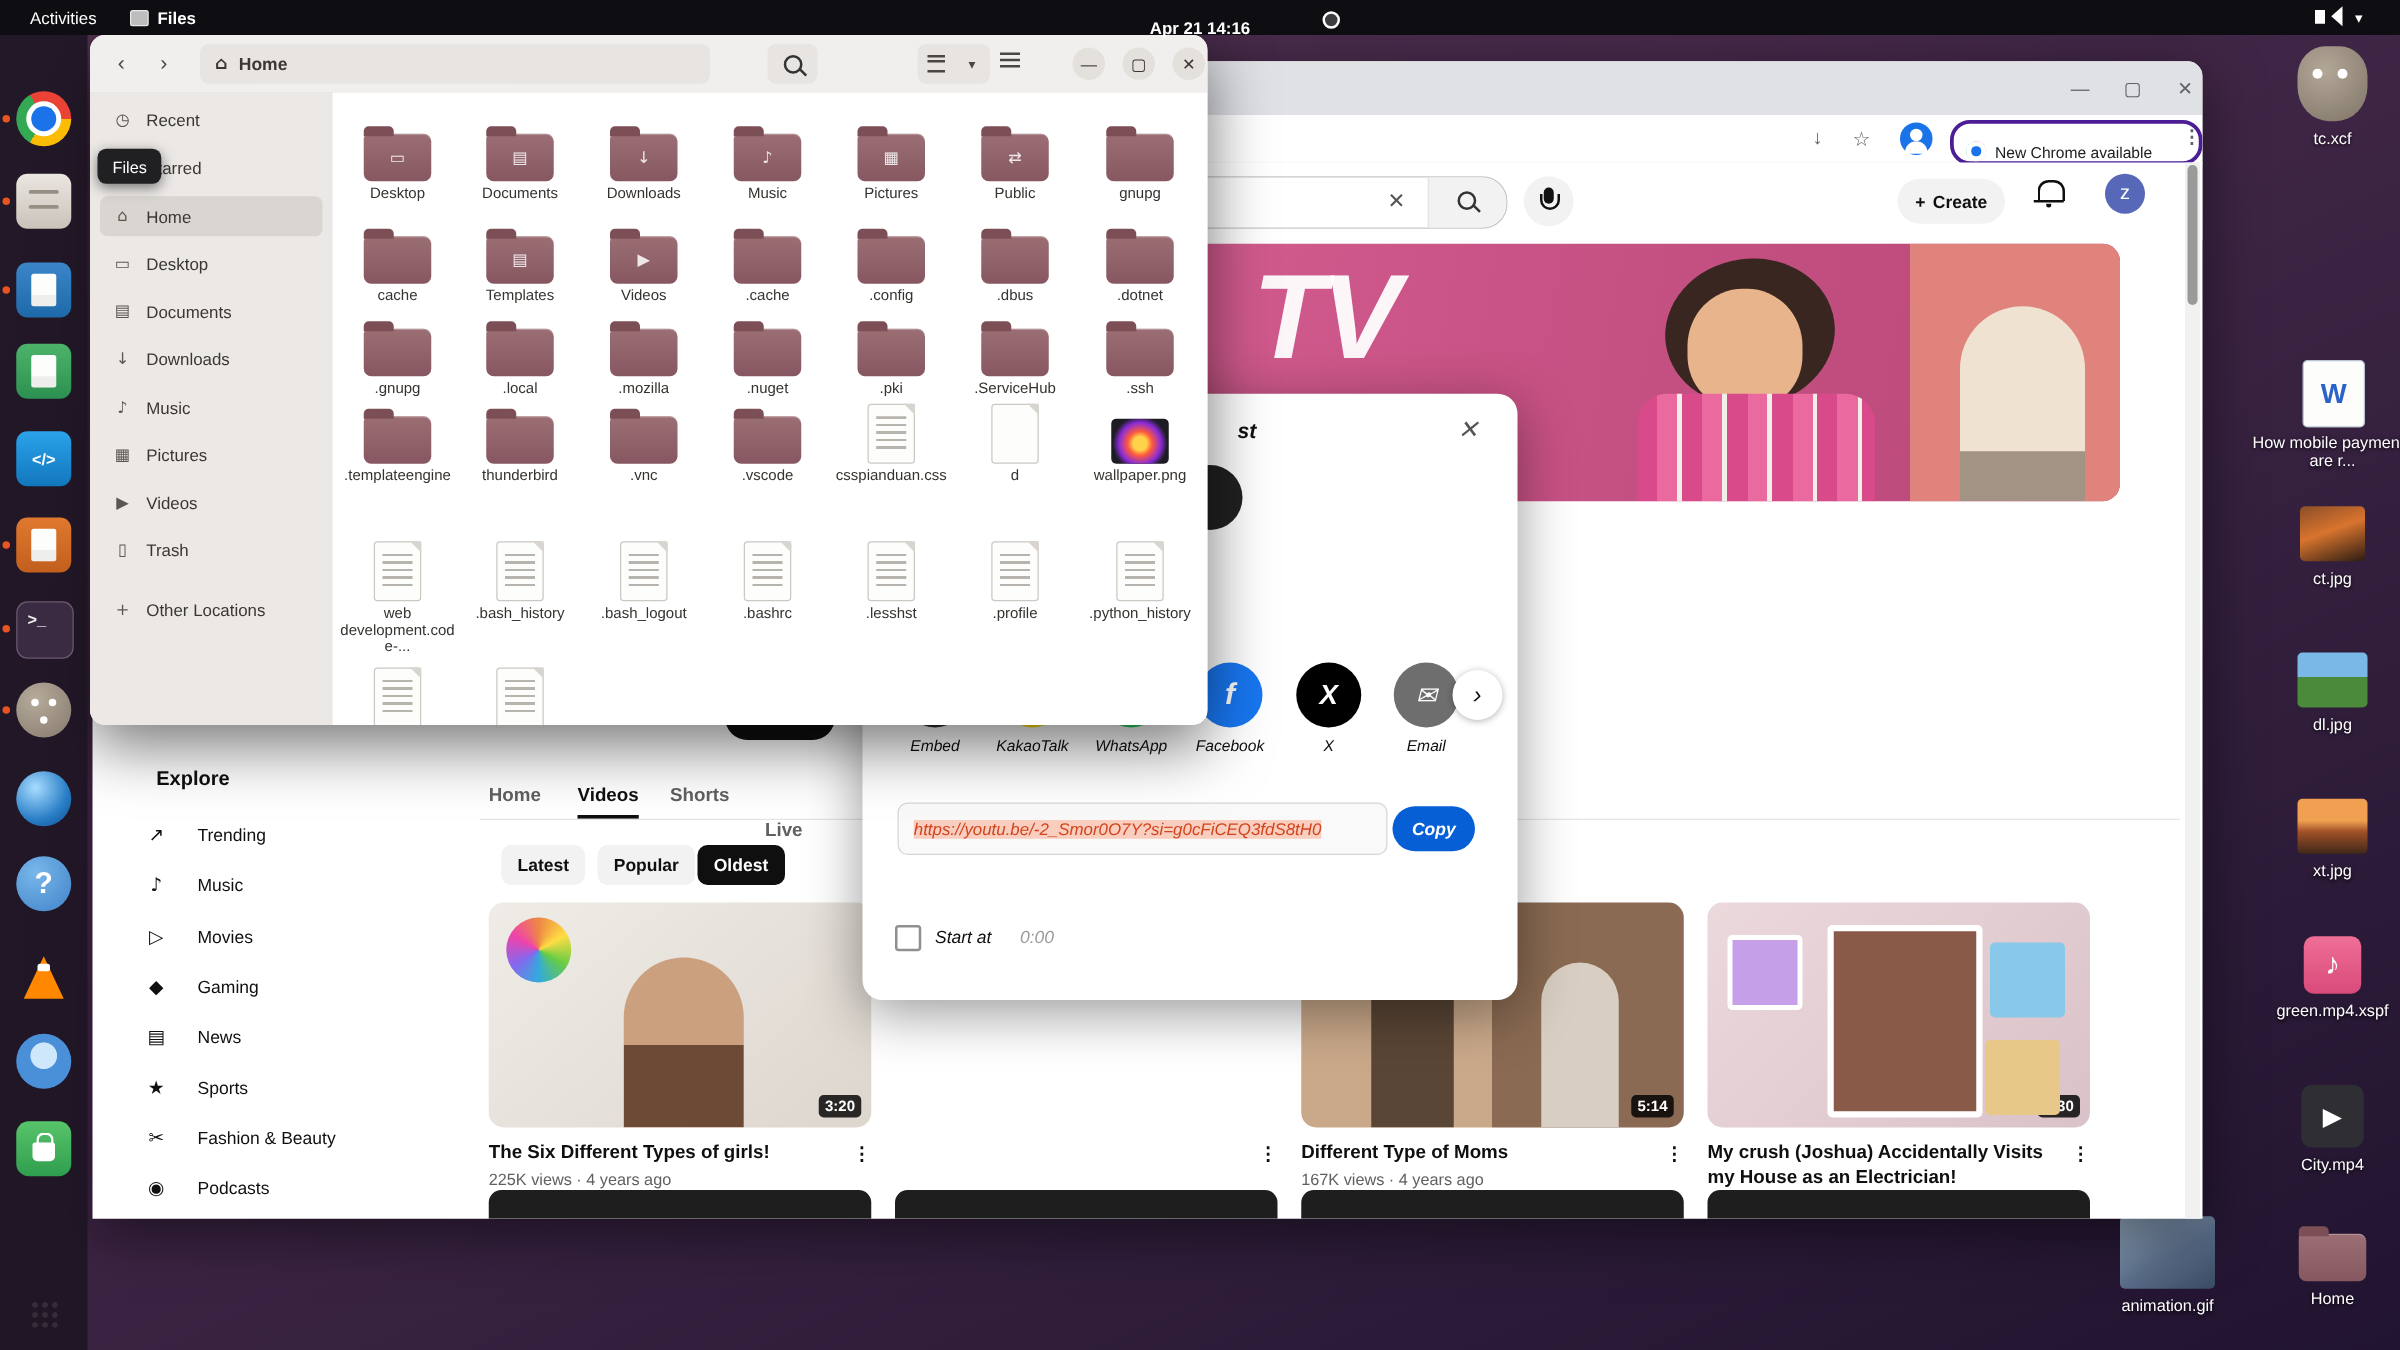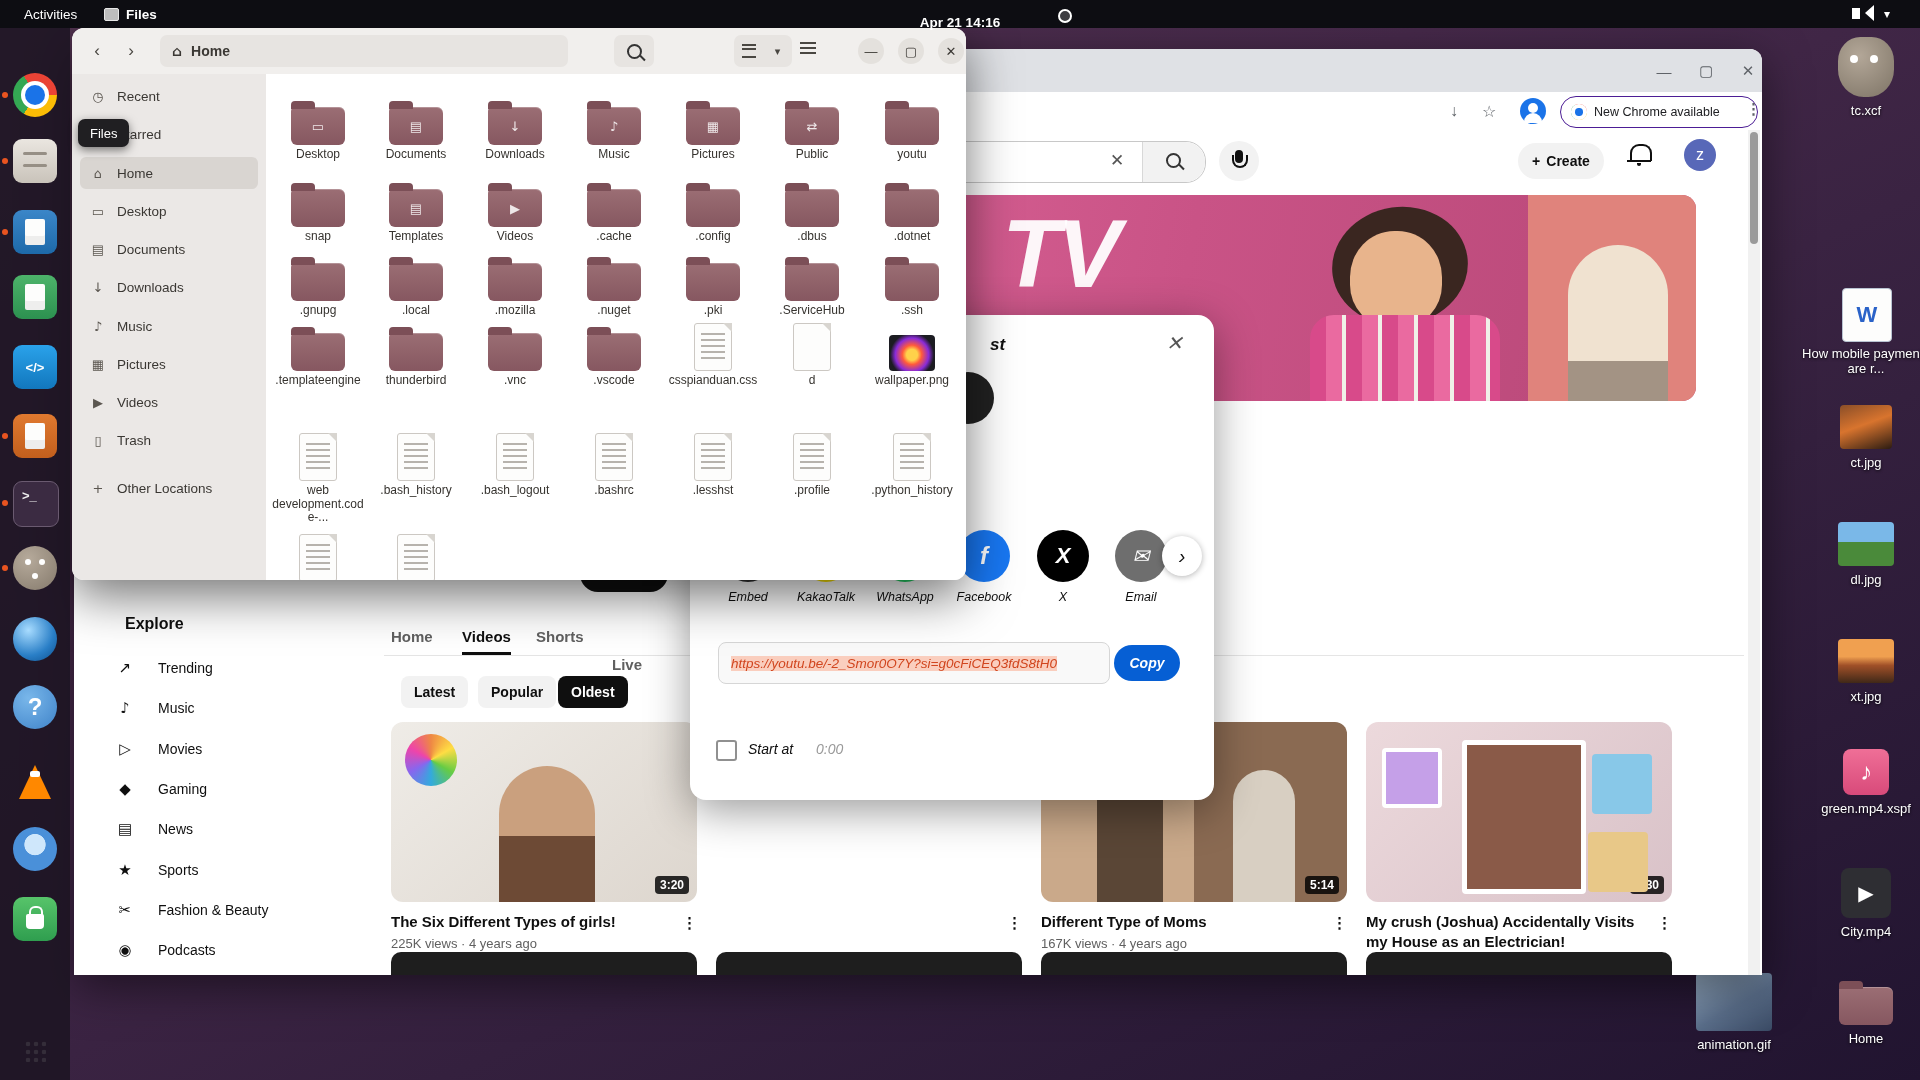--- a/index.html
+++ b/index.html
@@ -75,22 +75,22 @@
   
   #chrome-win{position:absolute;left:74px;top:49px;width:1688px;height:926px;background:#fff;border-radius:12px 12px 0 0;
     box-shadow:0 12px 46px rgba(0,0,0,.5);overflow:hidden;z-index:20;}
   #cw-tabstrip{position:absolute;left:0;top:0;width:100%;height:43px;background:#dfe1e5;}
   .cw-ctl{position:absolute;top:10px;width:24px;height:24px;color:#5f6368;font-size:15px;display:flex;align-items:center;justify-content:center;}
   #cw-toolbar{position:absolute;left:0;top:43px;width:100%;height:38px;background:#fff;border-bottom:1px solid #e6e8ea;}
   .tbico{position:absolute;top:10px;color:#5f6368;font-size:16px;}
   #cw-avatar{position:absolute;left:1446px;top:49px;width:26px;height:26px;border-radius:50%;background:#1a73e8;position:absolute;}
   #cw-avatar::before{content:"";position:absolute;left:8px;top:5px;width:10px;height:10px;border-radius:50%;background:#fff;}
   #cw-avatar::after{content:"";position:absolute;left:4px;top:15px;width:18px;height:10px;border-radius:9px 9px 0 0;background:#fff;}
-  #cw-update{position:absolute;left:1486px;top:47px;width:176px;height:30px;border:1px solid #4c1d95;border-radius:16px;
-    display:flex;align-items:center;gap:7px;padding:0 10px;font-size:12.5px;color:#202124;background:#fff;}
+  #cw-update{position:absolute;left:1486px;top:47px;width:176px;height:30px;border:3px solid #4c1d95;border-radius:16px;
+    display:flex;align-items:flex-end;gap:7px;padding:0 10px;font-size:12.5px;color:#202124;background:#fff;}
   #cw-kebab{position:absolute;left:1672px;top:51px;color:#5f6368;font-size:15px;font-weight:700;}
 
   
   #yt-header{position:absolute;left:0;top:81px;width:100%;height:62px;background:#fff;}
   #yt-searchbox{position:absolute;left:700px;top:11px;width:430px;height:40px;border:1px solid #c8c8c8;border-radius:20px;background:#fff;}
   #yt-clear{position:absolute;left:335px;top:8px;font-size:17px;color:#555;}
   #yt-searchbtn{position:absolute;right:0;top:0;width:62px;height:40px;background:#f2f2f2;border-left:1px solid #d8d8d8;border-radius:0 20px 20px 0;}
   .mag{position:absolute;left:23px;top:11px;width:11px;height:11px;border:2px solid #333;border-radius:50%;}
   .mag::after{content:"";position:absolute;width:7px;height:2px;background:#333;transform:rotate(45deg);right:-6px;bottom:-2px;}
   #yt-mic{position:absolute;left:1145px;top:11px;width:40px;height:40px;border-radius:50%;background:#f2f2f2;}
@@ -551,27 +551,27 @@
             <div class="fold">
               <div class="emblem glyph">⇄</div>
             </div>
           </div>
           <div class="gi-label">Public</div>
         </div>
         <div class="gi" style="left: 596px; top: 22px;">
           <div class="gi-icon">
             <div class="fold"></div>
           </div>
-          <div class="gi-label">youtu</div>
+          <div class="gi-label">gnupg</div>
         </div>
         <div class="gi" style="left: 2px; top: 104px;">
           <div class="gi-icon">
             <div class="fold"></div>
           </div>
-          <div class="gi-label">snap</div>
+          <div class="gi-label">cache</div>
         </div>
         <div class="gi" style="left: 100px; top: 104px;">
           <div class="gi-icon">
             <div class="fold">
               <div class="emblem glyph">▤</div>
             </div>
           </div>
           <div class="gi-label">Templates</div>
         </div>
         <div class="gi" style="left: 199px; top: 104px;">

